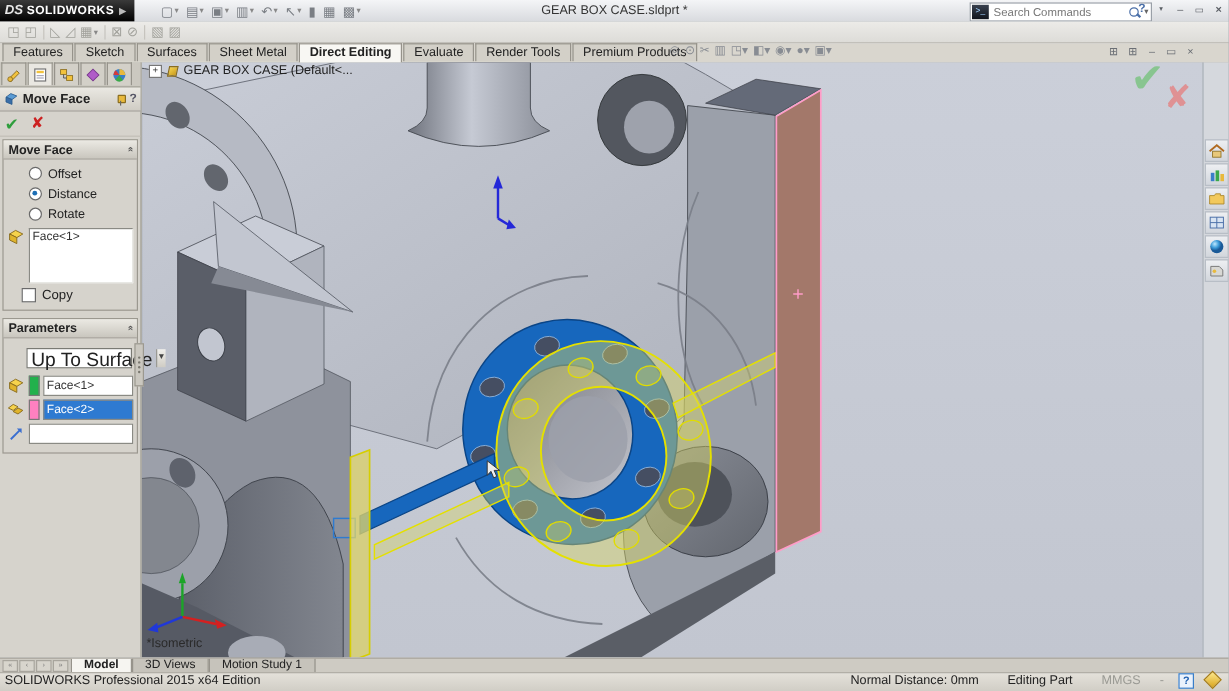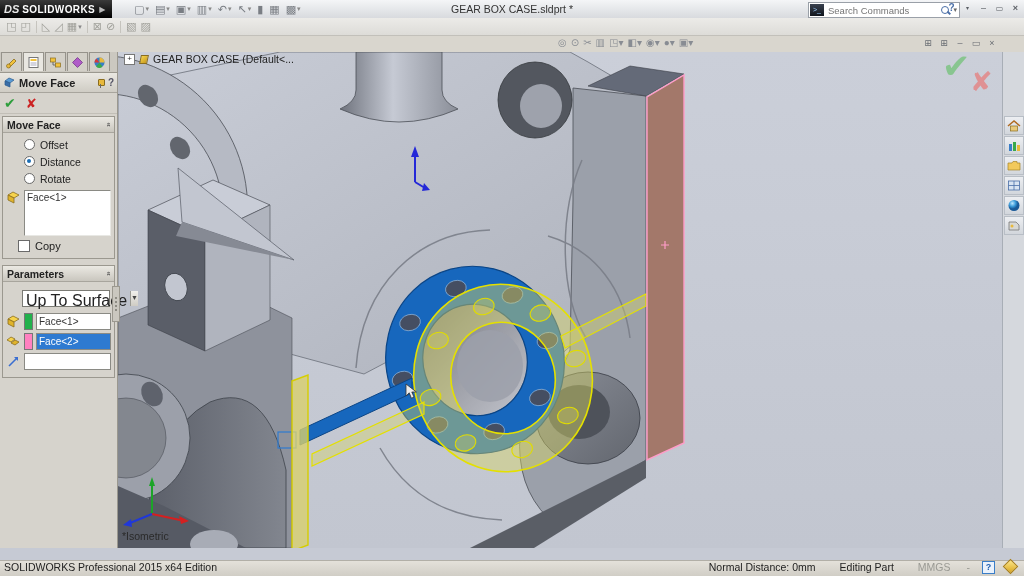--- a/index.html
+++ b/index.html
@@ -172,20 +172,30 @@
     <span class="tbtn">▦<span class="dd">▾</span></span>
     <span class="sep"></span>
     <span class="tbtn">⊠</span>
     <span class="tbtn">⊘</span>
     <span class="sep"></span>
     <span class="tbtn">▧</span>
     <span class="tbtn">▨</span>
   </div>
 
   <div id="tabbar">
+    <div id="tabs">
+      <span class="rtab">Features</span>
+      <span class="rtab">Sketch</span>
+      <span class="rtab">Surfaces</span>
+      <span class="rtab">Sheet Metal</span>
+      <span class="rtab active">Direct Editing</span>
+      <span class="rtab">Evaluate</span>
+      <span class="rtab">Render Tools</span>
+      <span class="rtab">Premium Products</span>
+    </div>
     <div id="headsup">
       <span>◎</span>
       <span>⊙</span>
       <span>✂</span>
       <span>▥</span>
       <span>◳▾</span>
       <span>◧▾</span>
       <span>◉▾</span>
       <span>●▾</span>
       <span>▣▾</span>
@@ -521,20 +531,31 @@
       </div>
       <div class="tp-btn">
         <svg width="14" height="13">
             <path d="M2,3 L9,3 L12,6 L12,11 L2,11 Z" fill="#D8D8D4" stroke="#777" stroke-width="0.8"></path>
             <circle cx="5" cy="7" r="1.5" fill="#E8B93C"></circle>
           </svg>
       </div>
     </div>
   </div>
 
+  <div id="bottombar">
+    <div class="nav-btns">
+      <span>«</span>
+      <span>‹</span>
+      <span>›</span>
+      <span>»</span>
+    </div>
+    <span class="btab active">Model</span>
+    <span class="btab">3D Views</span>
+    <span class="btab">Motion Study 1</span>
+  </div>
 
   <div id="statusbar">
     <span class="left">SOLIDWORKS Professional 2015 x64 Edition</span>
     <span class="cell">Normal Distance: 0mm</span>
     <span class="cell">Editing Part</span>
     <span class="cell dim">MMGS</span>
     <span class="cell dim" style="padding:0 4px;">-</span>
     <span class="helpbox">?</span>
     <span class="gem"></span>
   </div>

